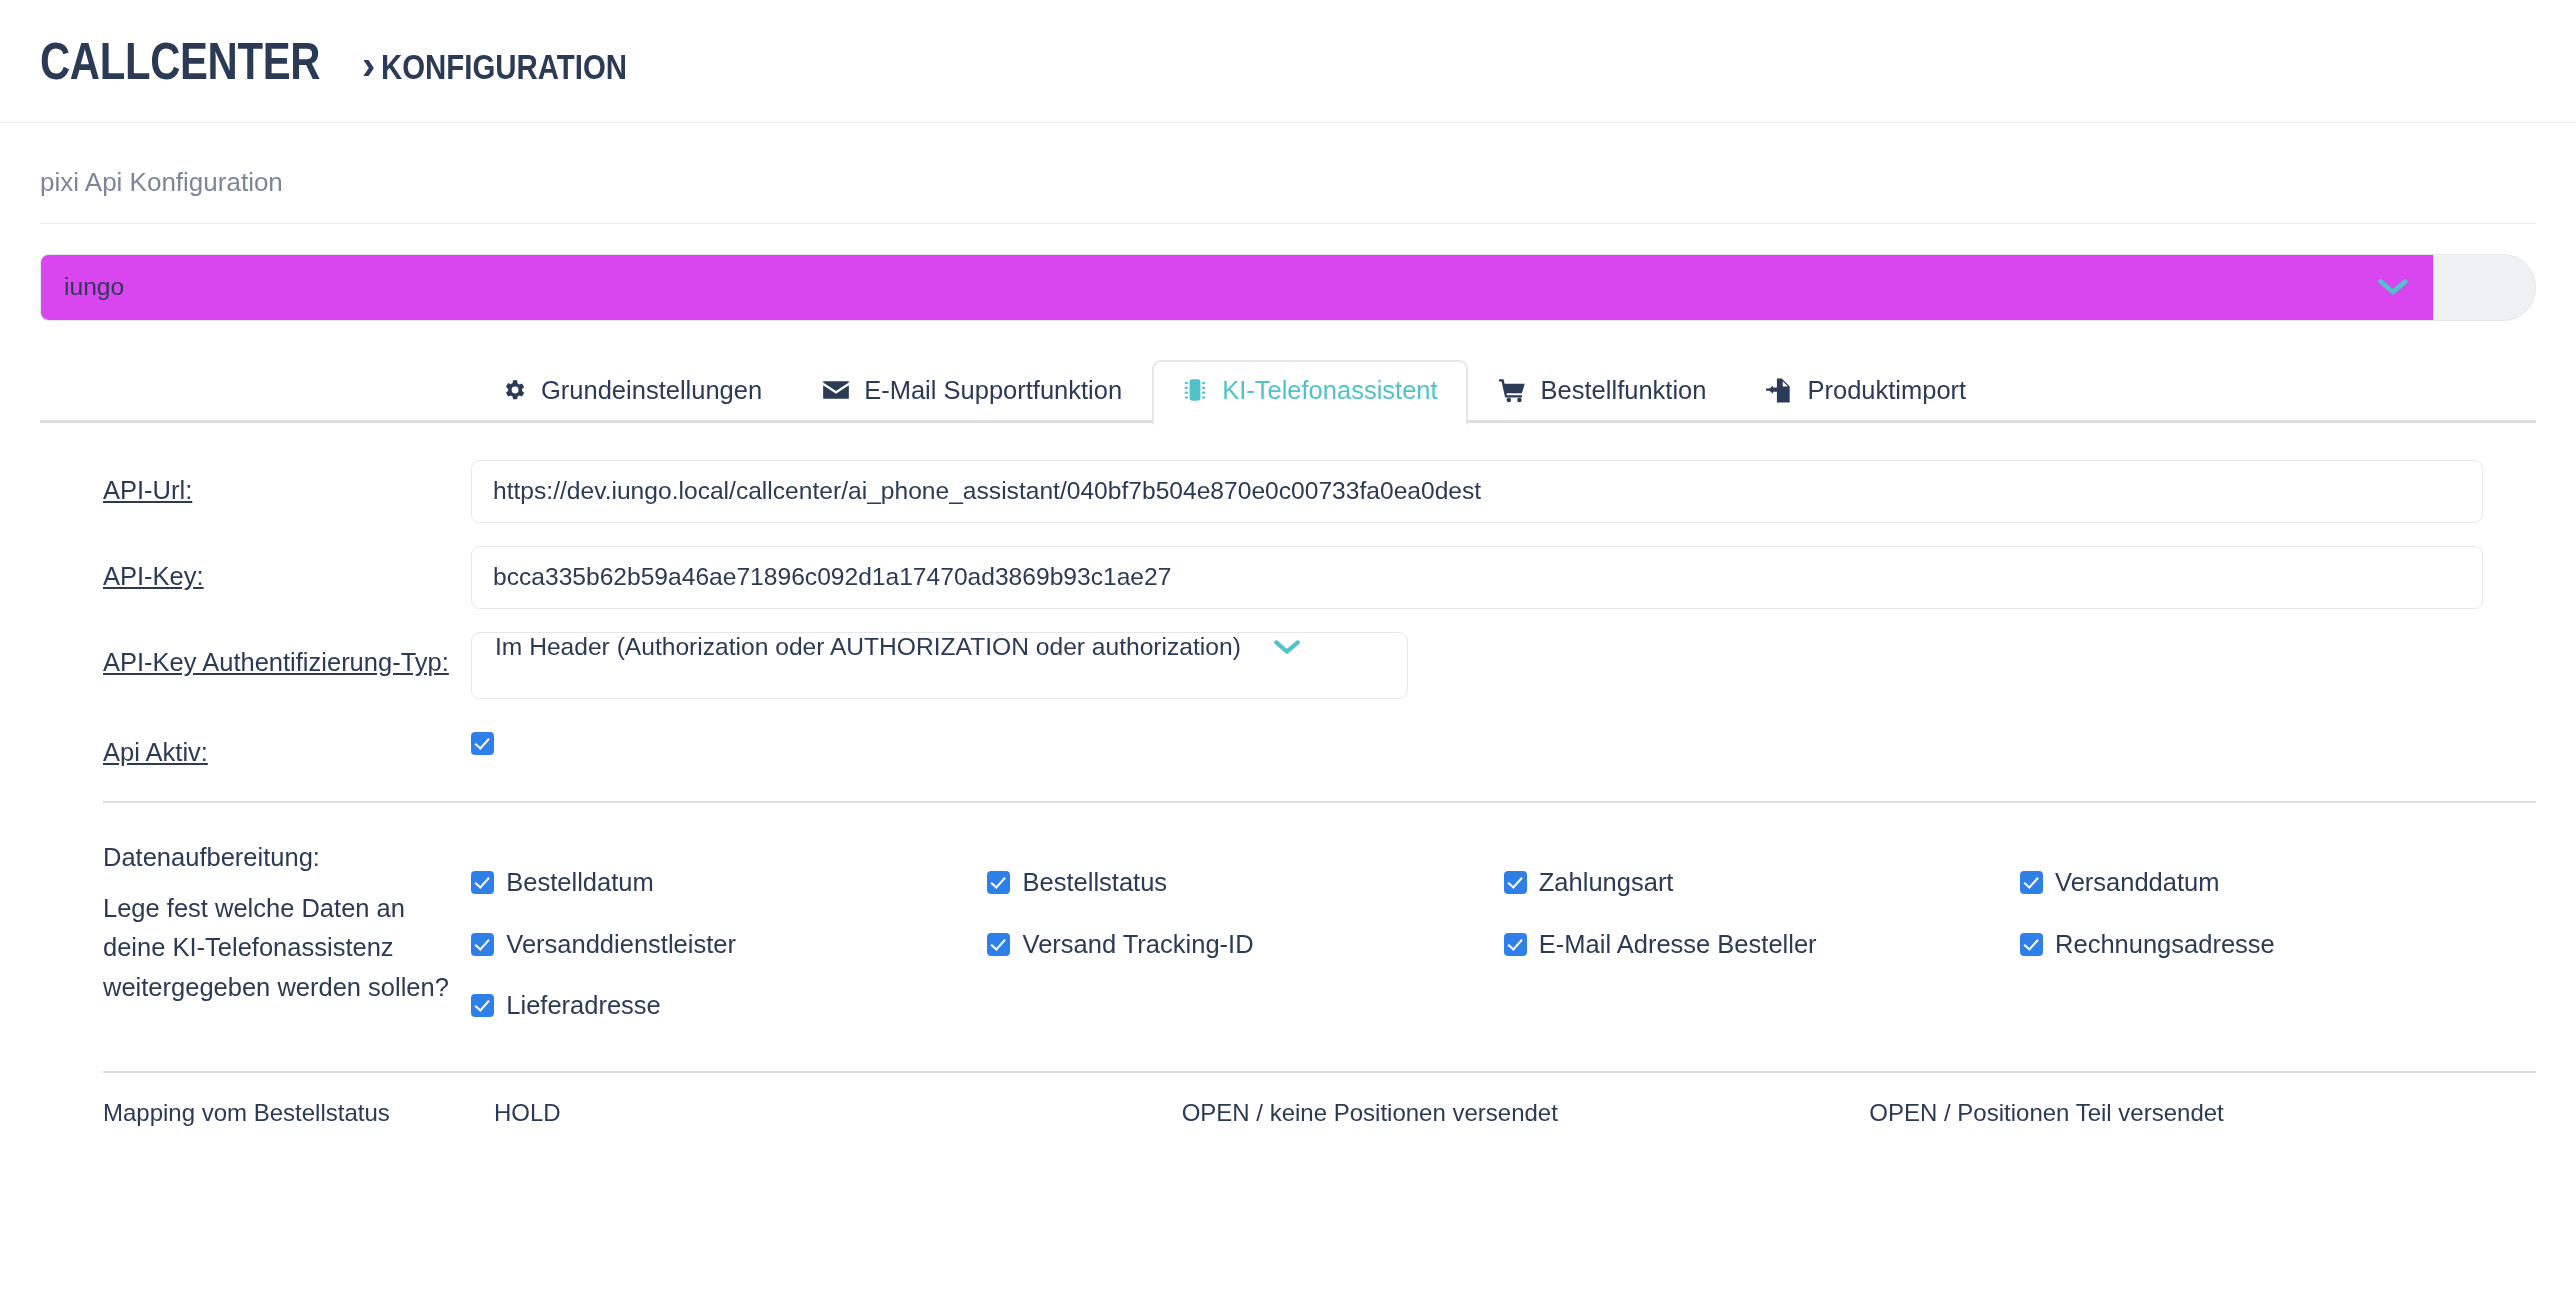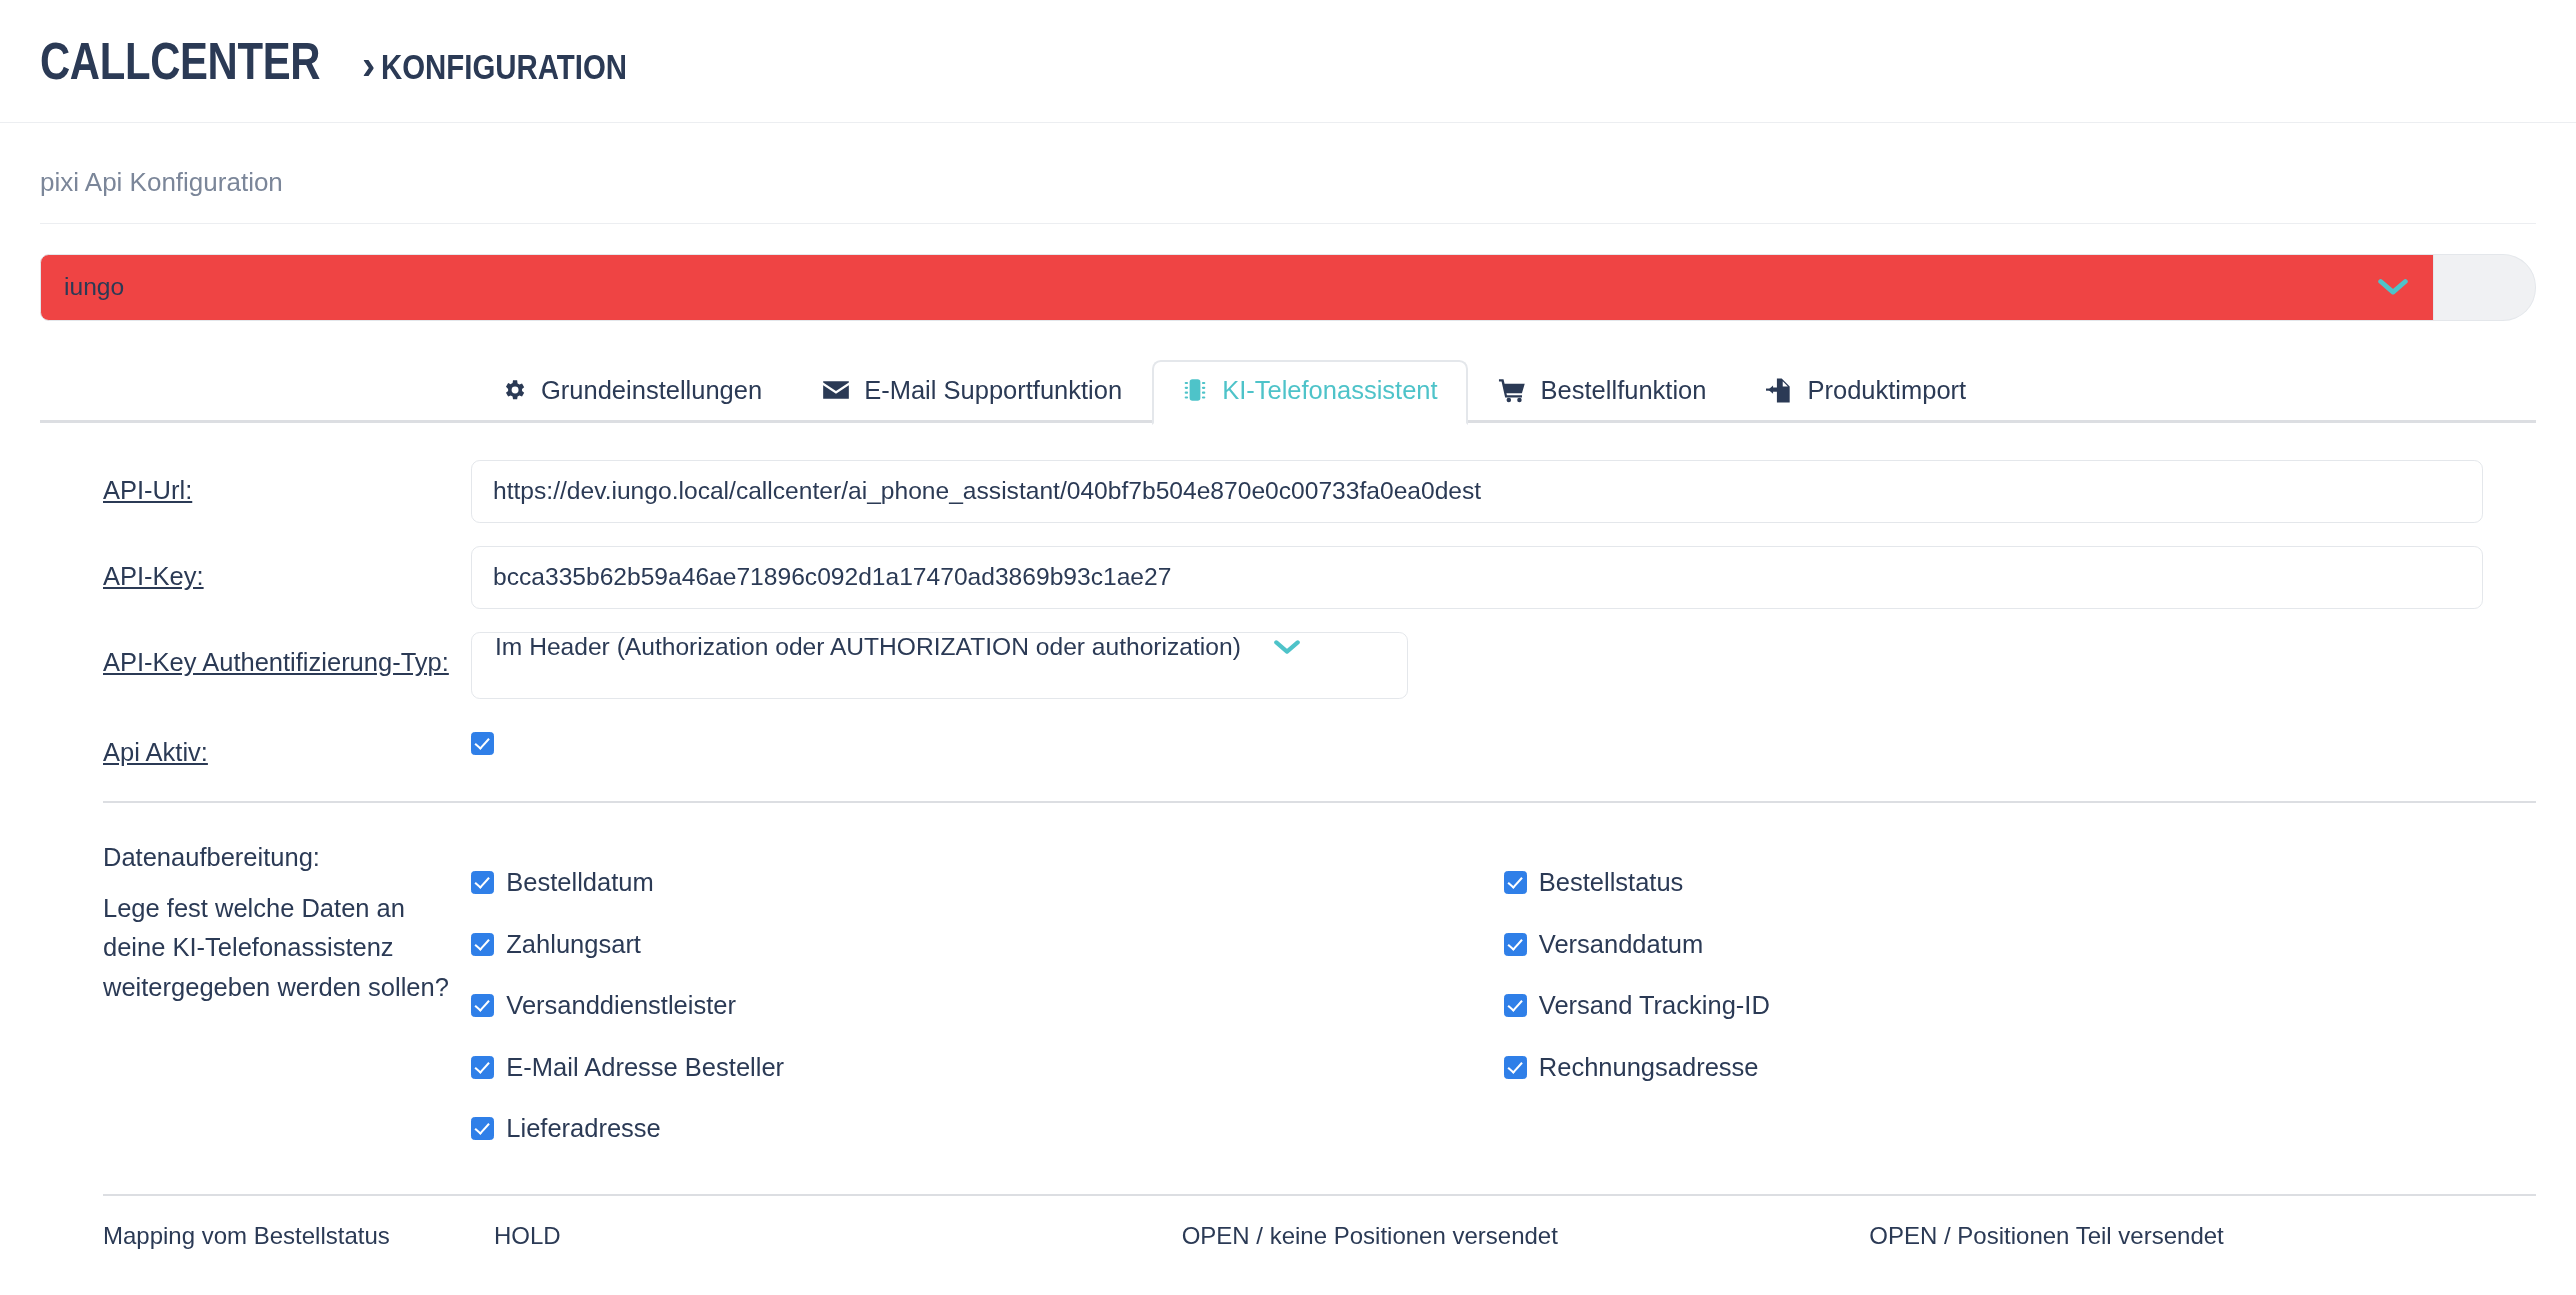--- a/index.html
+++ b/index.html
@@ -51,21 +51,21 @@
   
   .select-row {
     margin: 30px 40px 0 40px;
     display: flex; align-items: stretch;
   }
   .big-select {
     flex: 1 1 auto;
     height: 67px;
     border: 1.8px solid #e4e7eb;
     border-radius: 8.8px 0 0 8.8px;
-    background: #ef4444;
+    background: #d946ef;
     display: flex; align-items: center; justify-content: space-between;
     padding: 0 24.6px 0 23px;
     font-size: 24.6px; color: #2b3a55;
   }
   .big-select .val { line-height: 1; }
   .chev-teal { width: 30px; height: 17.6px; display:block; }
   .select-addon {
     width: 102px; height: 67px;
     background: #f0f1f3;
     border: 1.8px solid #e4e7eb; border-left: none;
@@ -156,21 +156,21 @@
   
   .data-sec { display: flex; padding: 35px 40px 0 40px; }
   .data-left {
     width: 431px; flex: 0 0 431px; padding-left: 63px;
     font-size: 25.5px; color: #2b3a55; line-height: 1.55;
   }
   .data-left .t1 { margin-bottom: 11px; }
   .data-grid {
     flex: 1 1 auto;
     display: grid;
-    grid-template-columns: repeat(2, 1fr);
+    grid-template-columns: repeat(4, 1fr);
     row-gap: 32.5px;
     padding-top: 30px;
   }
   .cbitem { display: flex; align-items: center; gap: 12.3px; font-size: 25.5px; color: #2b3a55; }
 
   
   .map-divider { margin: 51px 40px 0 103px; border-top: 2.6px solid #dcdee2; }
   .map-row { display: flex; padding: 26px 19px 0 103px; font-size: 24px; color: #2b3a55; }
   .map-label { width: 391px; flex: 0 0 391px; }
   .map-col { flex: 1 1 0; }

